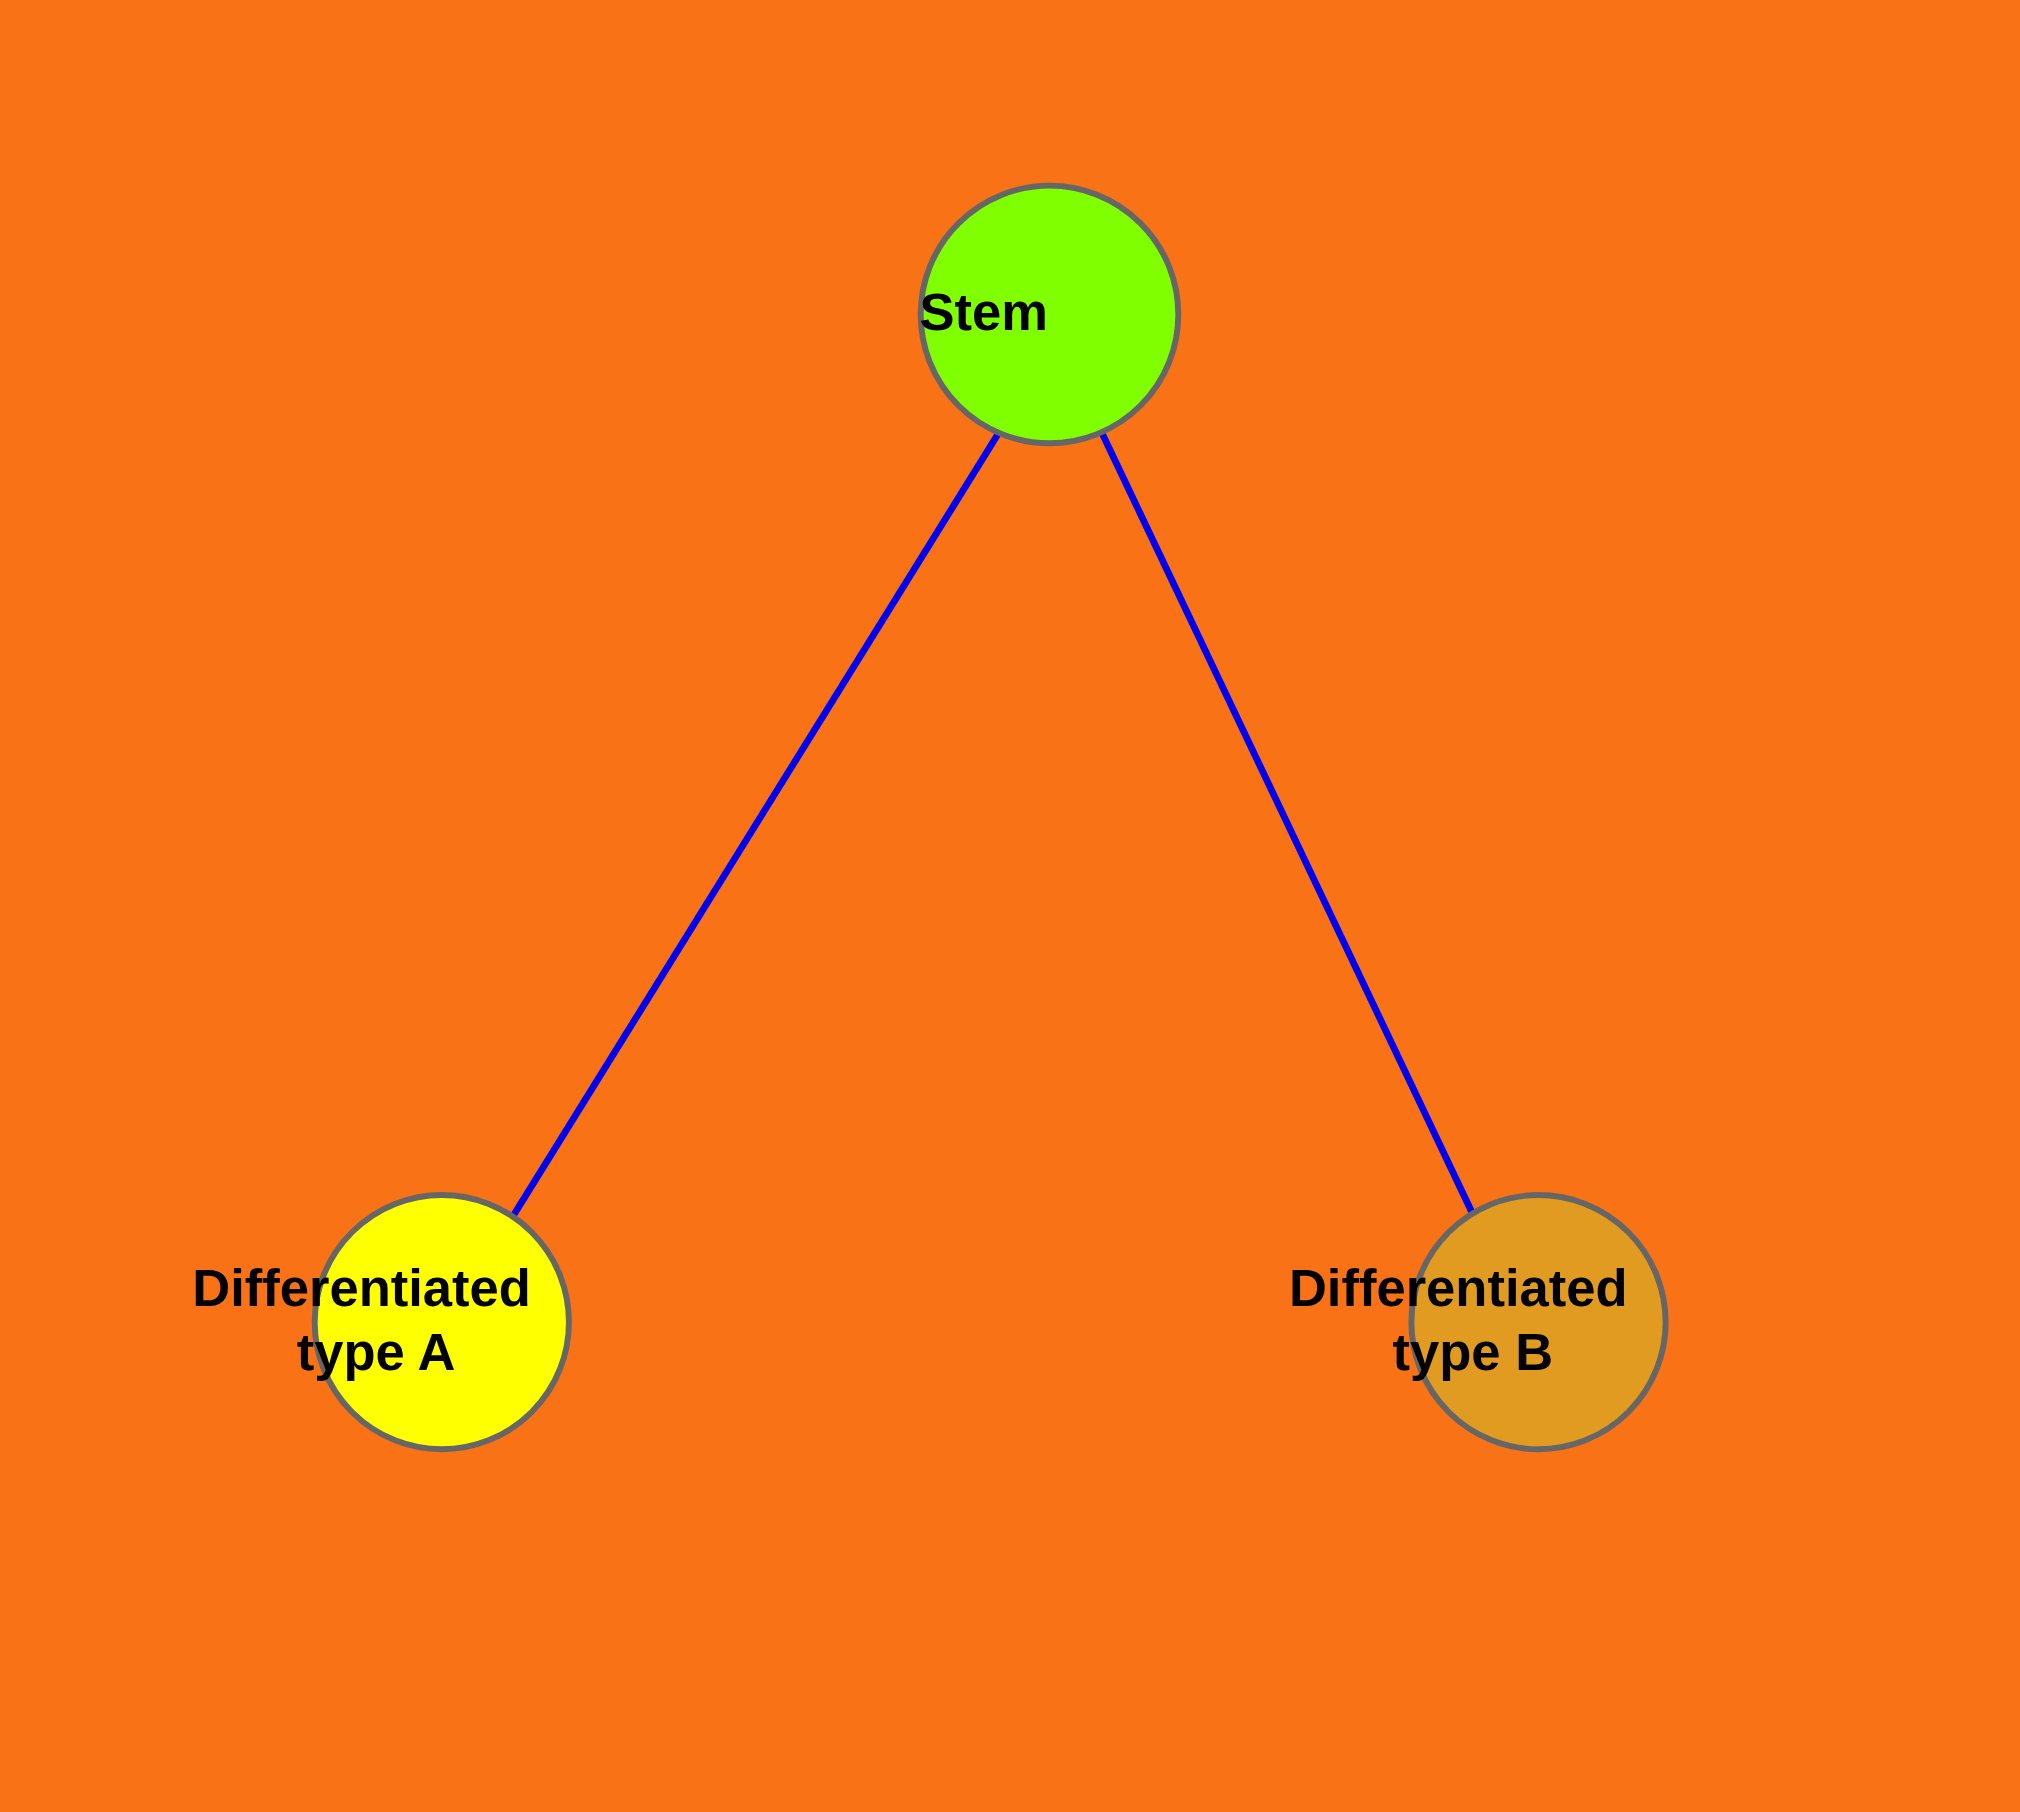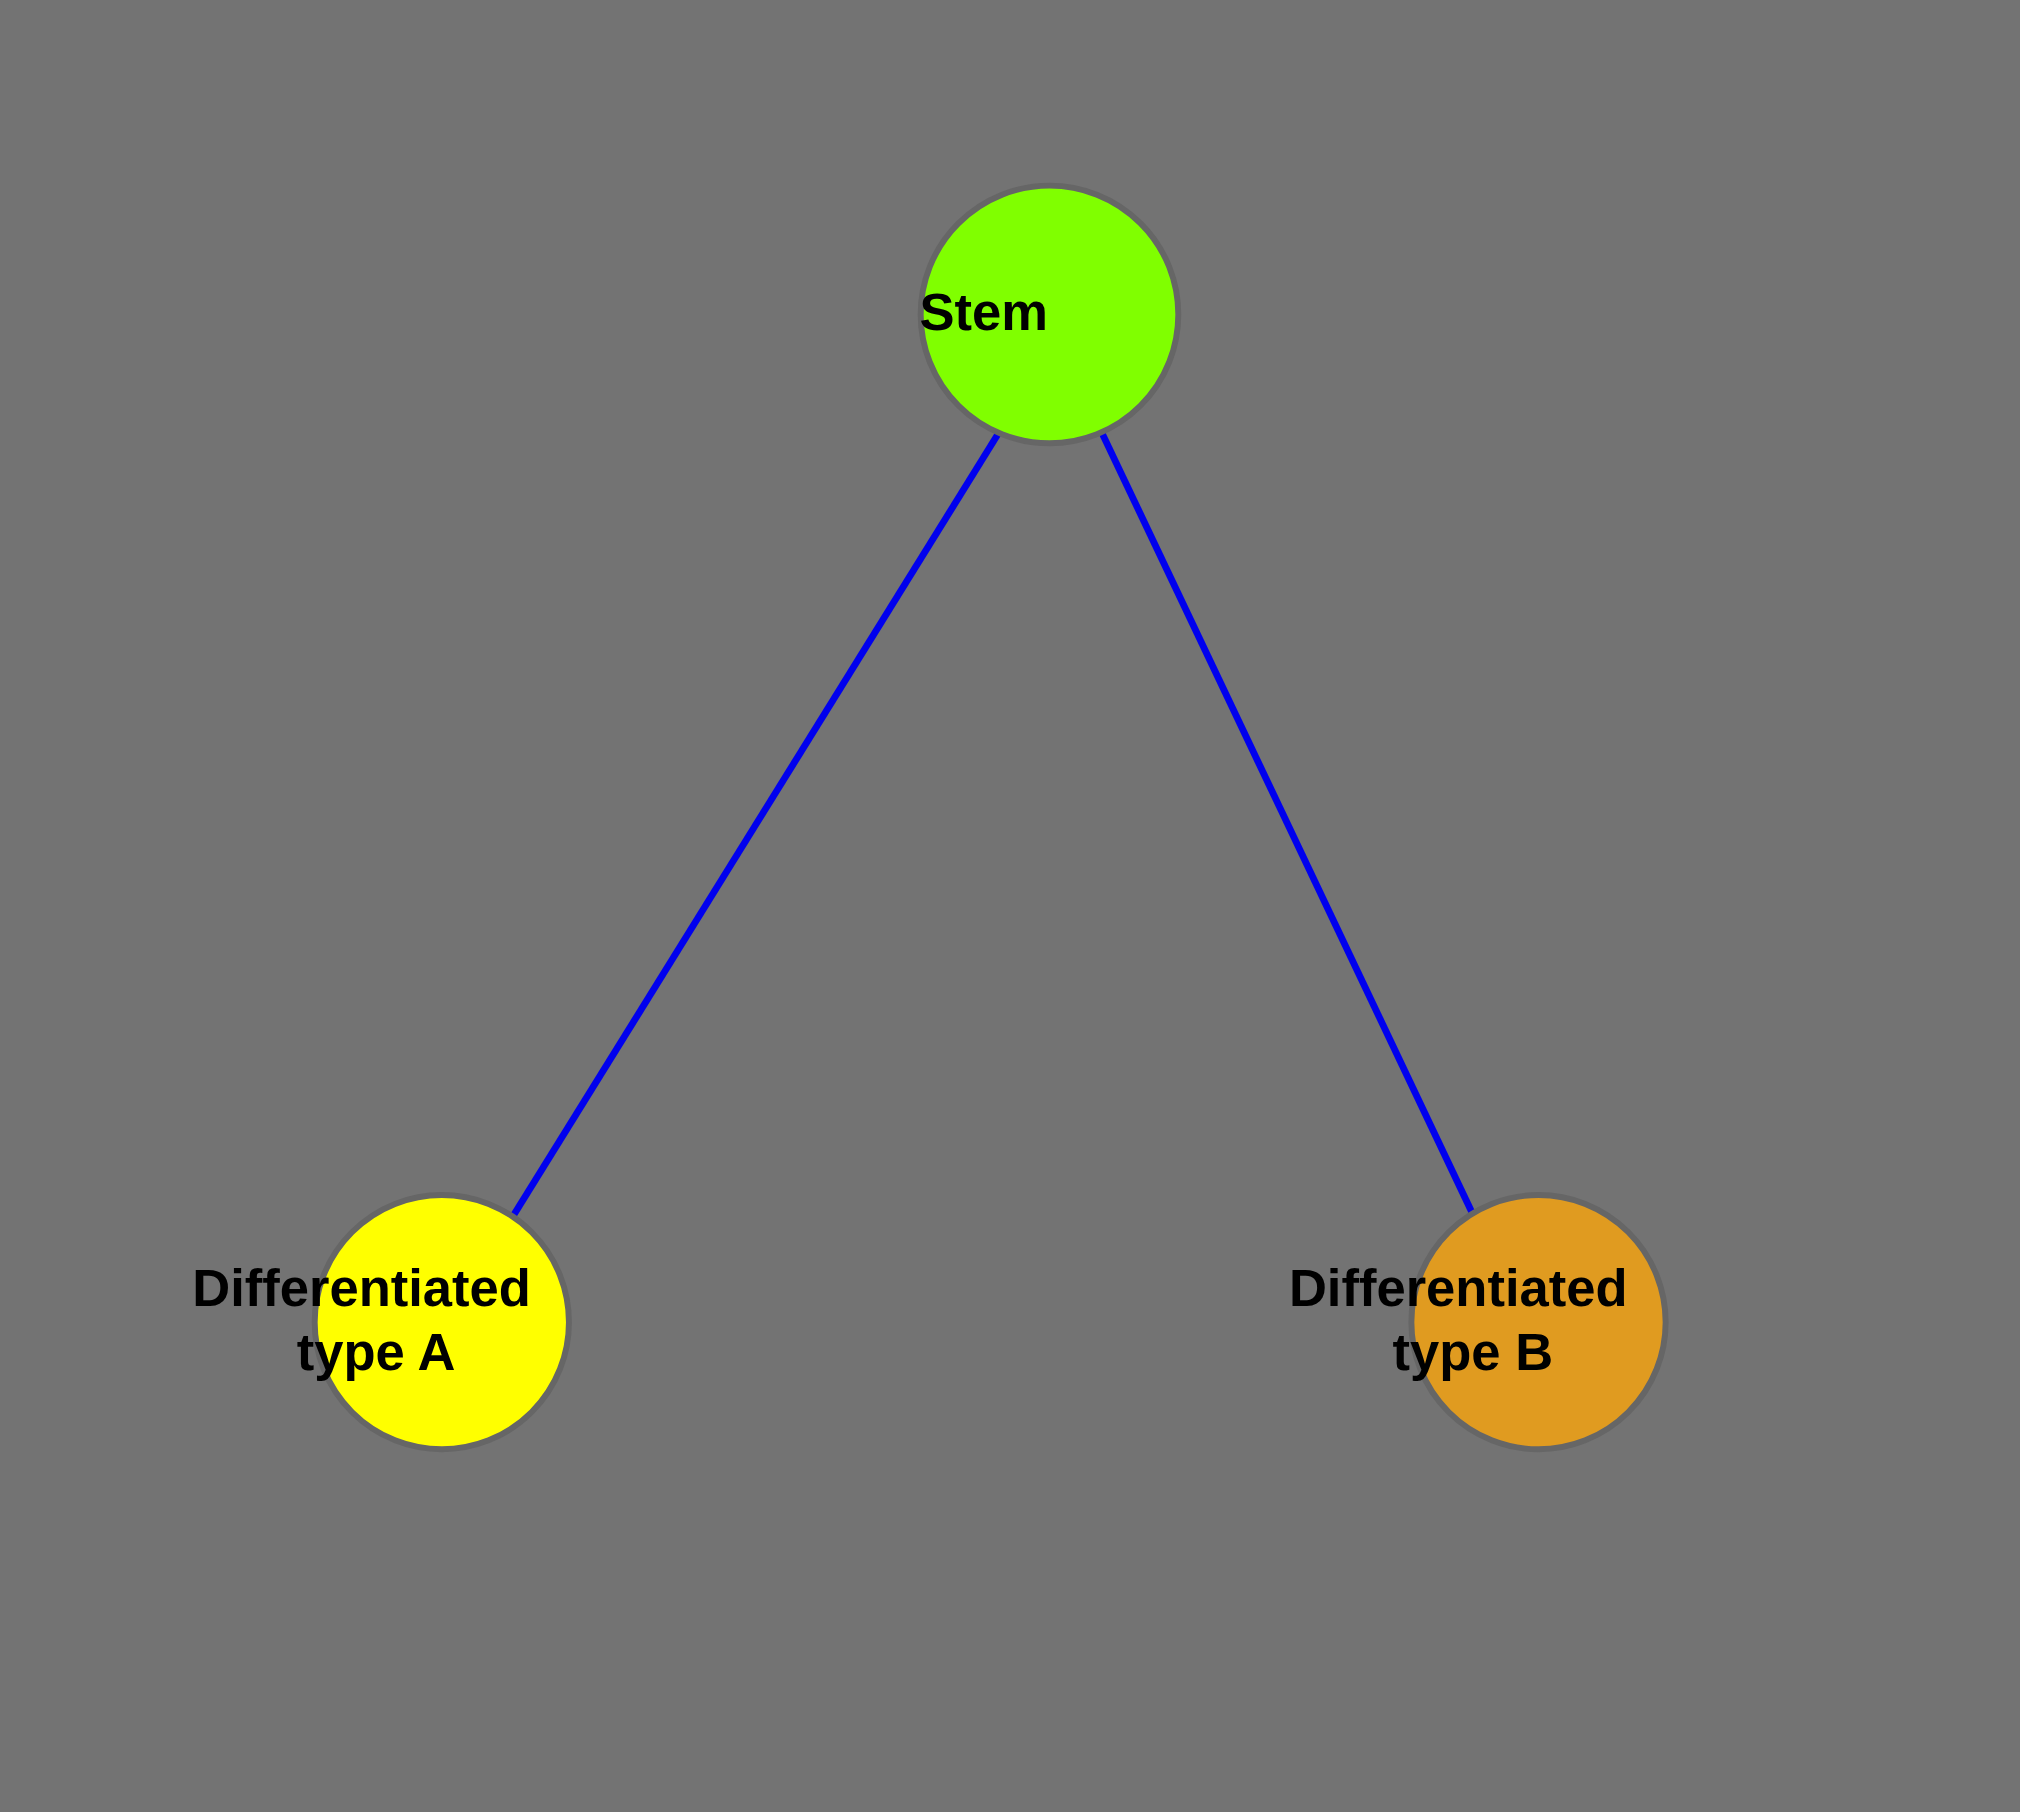--- a/index.html
+++ b/index.html
@@ -40,21 +40,21 @@
     font-size: 62px;
     fill: #000000;
     text-anchor: middle;
     dominant-baseline: auto;
     white-space: pre;
   }
 </style>
 </head>
 <body>
 
-<div id="canvas" style="width: 2021px; height: 1812px; background: #737373;">
+<div id="canvas" style="width: 2021px; height: 1812px; background: #f97316;">
 
   <svg id="graph-svg" viewBox="0 0 2384 2138" style="width: 2021px; height: 1812px;">
 
     <g>
       <line class="edge-line" x1="1178" y1="511" x2="600" y2="1443" stroke="#0000ee" stroke-width="8"></line>
       <line class="edge-line" x1="1300" y1="511" x2="1741" y2="1440" stroke="#0000ee" stroke-width="8"></line>
     </g>
 
     <g>
 

